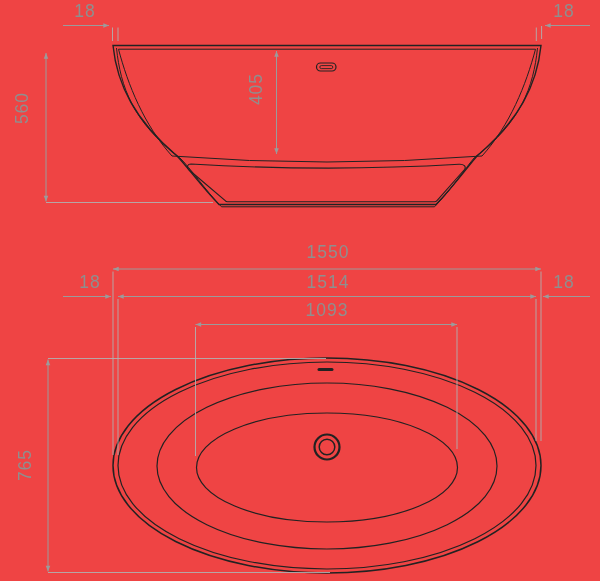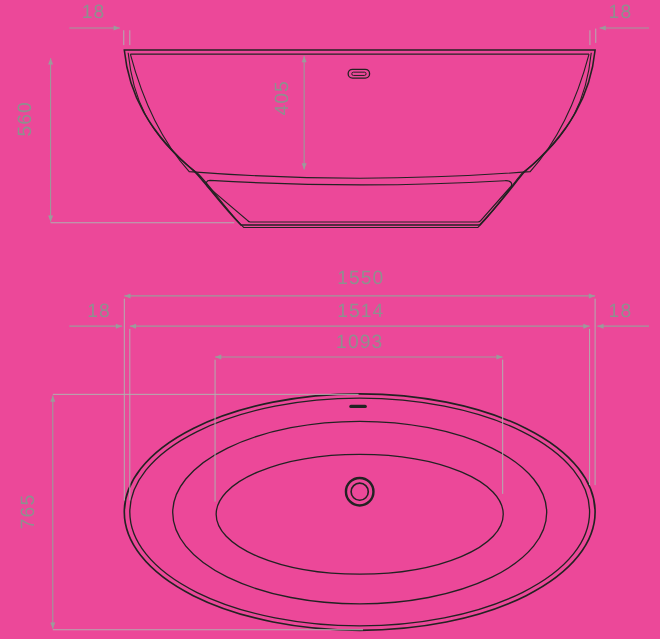--- a/index.html
+++ b/index.html
@@ -1,16 +1,16 @@
 <!DOCTYPE html>
 <html><head>
 <meta charset="utf-8">
 <style>
   html,body{margin:0;padding:0;background:#ffffff;}
-  .sheet{position:relative;width:600px;height:581px;background:#ec4899;overflow:hidden;}
+  .sheet{position:relative;width:600px;height:581px;background:#ef4444;overflow:hidden;}
   svg{display:block;}
   text.dim{font-family:"Liberation Sans","DejaVu Sans",sans-serif;font-size:17.5px;fill:#8f8f8f;letter-spacing:1px;}
   .dimline{stroke:#9b9b9b;stroke-width:1;fill:none;}
   .extline{stroke:#b0b0b0;stroke-width:0.9;fill:none;}
   .tub{stroke:#222222;fill:none;}
 </style>
 </head>
 <body>
 
 <div class="sheet">

